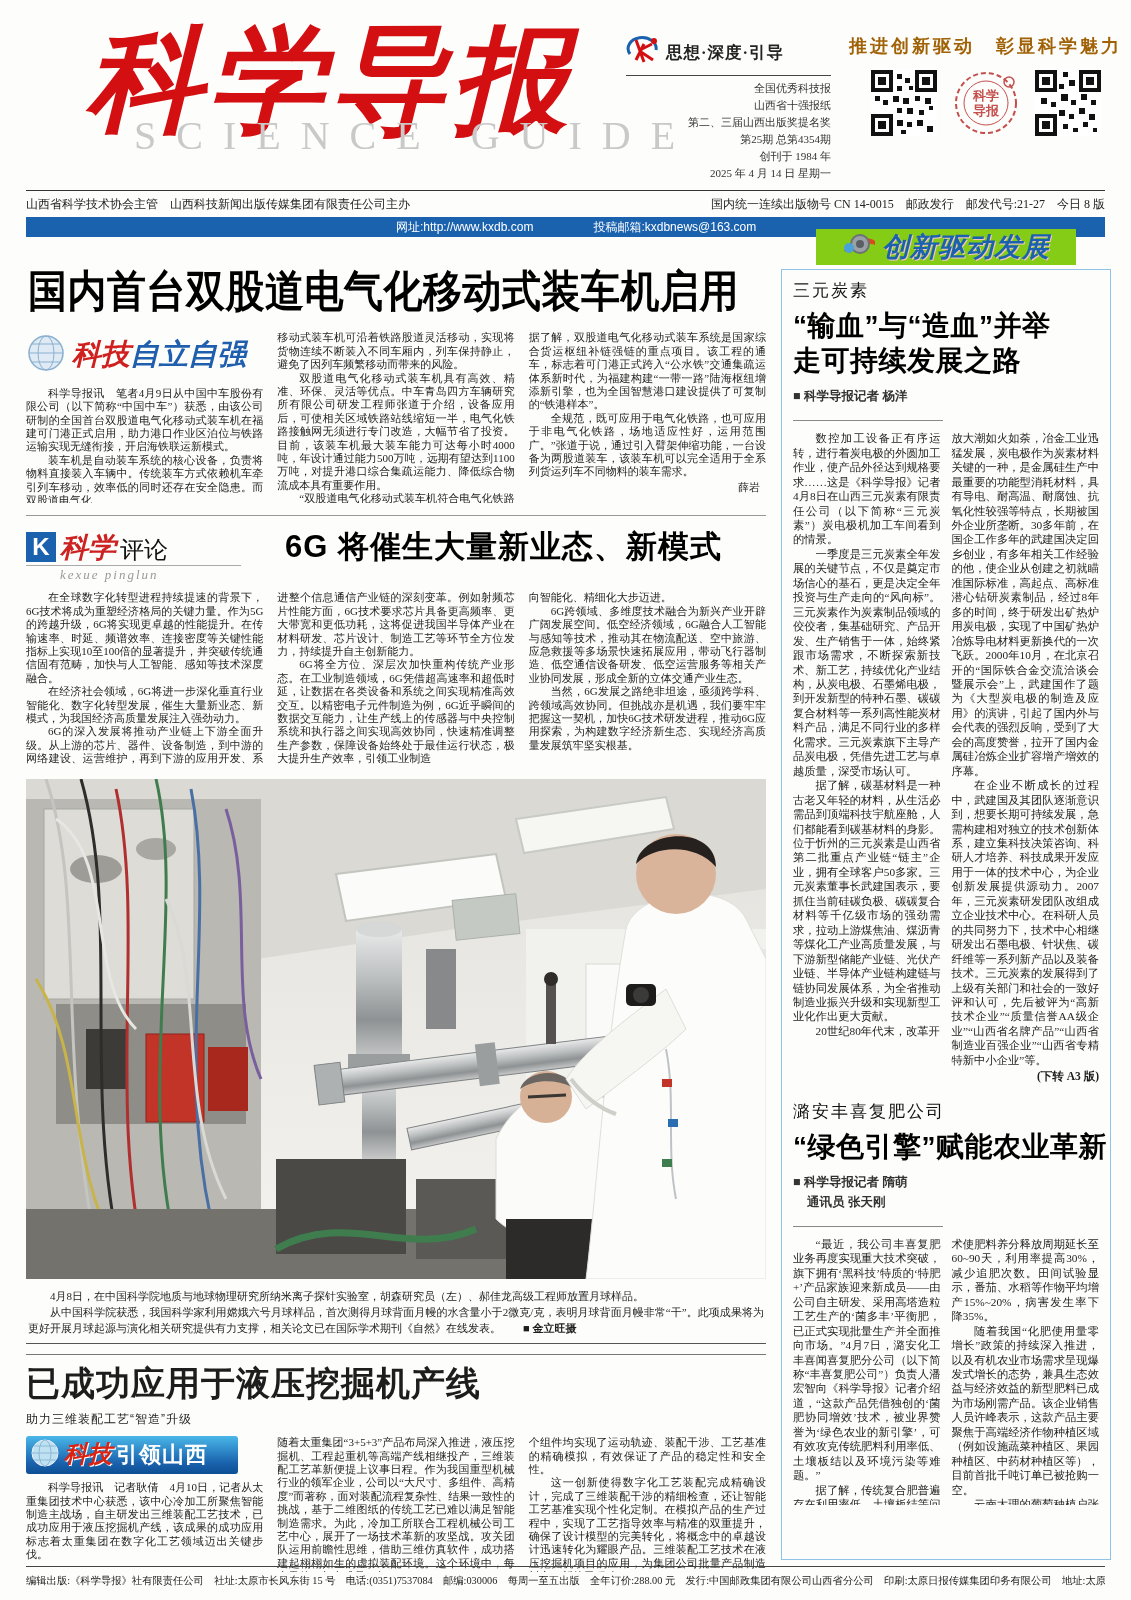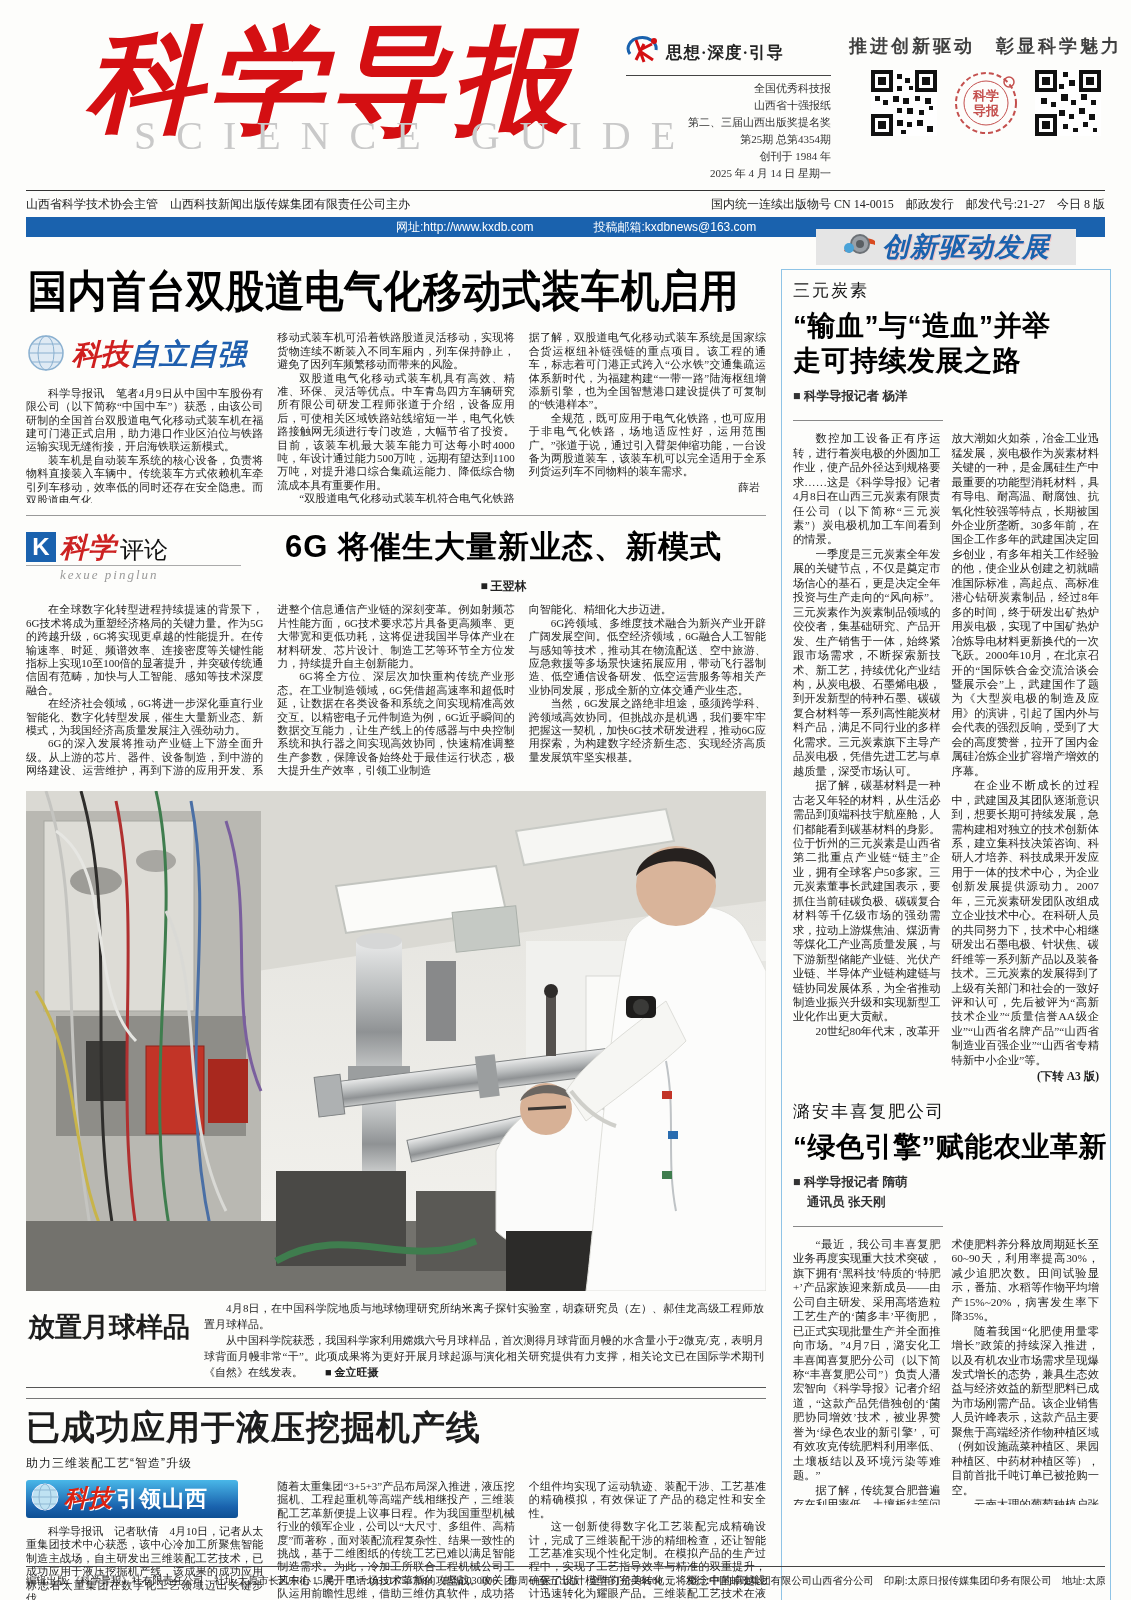--- a/index.html
+++ b/index.html
@@ -21,21 +21,21 @@
     font-family:"Liberation Serif", serif; color:#c9c9c9; font-size:40px;
     letter-spacing:20px; margin:-34px 0 0 48px; white-space:nowrap;
   }
   .mast-right { flex:1; display:flex; padding-top:16px; gap:18px; }
   .mast-info { width:205px; }
   .slogan-row { display:flex; align-items:center; gap:6px; border-bottom:1px solid #444; padding-bottom:3px; }
   .slogan1 { font-size:16.5px; font-weight:bold; color:#222; letter-spacing:1px; }
   .honors { margin-top:4px; text-align:right; font-size:11px; color:#333; }
   .honors p { line-height:1.55; }
   .mast-promo { flex:1; }
-  .slogan2 { font-size:18px; font-weight:bold; color:#404040; letter-spacing:3px; text-align:center; margin-bottom:12px; white-space:nowrap; }
+  .slogan2 { font-size:18px; font-weight:bold; color:#a16207; letter-spacing:3px; text-align:center; margin-bottom:12px; white-space:nowrap; }
   .qr-row { display:flex; gap:16px; justify-content:center; align-items:center; }
   .qr, .seal { width:66px; height:66px; }
   .mast-rule { border-top:1.5px solid #333; margin:8px 26px 0 26px; }
   .pub-row { display:flex; justify-content:space-between; padding:5px 26px 4px 26px; font-size:12px; color:#222; }
   .blue-bar {
     margin:0 26px; height:20px; background:#1a62ae; color:#fff;
     font-size:12px; line-height:20px; font-family:"Liberation Sans", sans-serif;
     display:flex; gap:60px; padding-left:370px; white-space:nowrap;
   }
   
@@ -87,21 +87,21 @@
   .shanxi-badge {
     width:212px; height:38px; border-radius:3px; margin-bottom:7px;
     background:linear-gradient(180deg,#49b7e8 0%, #1a63ae 70%, #0d4f93 100%);
     display:flex; align-items:center; gap:4px; padding-left:4px;
   }
   .shanxi-badge .b-red { font-family:"Liberation Serif", serif; font-weight:bold; font-style:italic; font-size:24px; color:#d21; text-shadow:1px 1px 0 #fff; }
   .shanxi-badge .b-white { font-family:"Liberation Sans", sans-serif; font-weight:900; font-size:22px; color:#fff; letter-spacing:1px; }
   
   .rail-box { position:absolute; top:22px; left:0; right:0; bottom:12px; border:1.5px solid #8fc4e6; }
   .innovation-banner {
-    position:relative; margin:-18px auto 0 auto; width:260px; background:#e5e5e5;
+    position:relative; margin:-18px auto 0 auto; width:260px; background:#84cc16;
     display:flex; align-items:center; justify-content:center; gap:6px;
   }
   .innovation-text {
     font-family:"Liberation Sans", sans-serif; font-weight:900; font-style:italic;
     font-size:27px; color:#1a62ae; letter-spacing:1px; white-space:nowrap;
     text-shadow:1px 1px 0 #f3c5c5;
   }
   .rail-inner { padding:14px 12px 0 12px; height:1240px; overflow:hidden; }
   .rail-kicker { font-family:"Liberation Sans", sans-serif; font-size:17px; letter-spacing:2px; color:#111; margin-bottom:6px; }
   .rail-headline { font-family:"Liberation Sans", sans-serif; font-weight:900; font-size:28px; line-height:1.25; letter-spacing:0.5px; color:#000; margin-bottom:8px; white-space:nowrap; }
@@ -283,21 +283,20 @@
           <div class="comment-logo">
             <div class="logo-line1">
               <span class="k-box">K</span>
               <span class="kexue-cn">科学</span>
               <span class="pinglun-cn">评论</span>
             </div>
             <div class="logo-pinyin">kexue pinglun</div>
           </div>
           <div class="comment-mid">
             <h2 class="comment-headline">6G 将催生大量新业态、新模式</h2>
-            <div class="comment-byline">■ 王翌林</div>
           </div>
         </div>
         <div class="comment-body cols-3">
           <div class="col">
               <p>在全球数字化转型进程持续提速的背景下，6G技术将成为重塑经济格局的关键力量。作为5G的跨越升级，6G将实现更卓越的性能提升。在传输速率、时延、频谱效率、连接密度等关键性能指标上实现10至100倍的显著提升，并突破传统通信固有范畴，加快与人工智能、感知等技术深度融合。</p>
               <p>在经济社会领域，6G将进一步深化垂直行业智能化、数字化转型发展，催生大量新业态、新模式，为我国经济高质量发展注入强劲动力。</p>
               <p>6G的深入发展将推动产业链上下游全面升级。从上游的芯片、器件、设备制造，到中游的网络建设、运营维护，再到下游的应用开发、系统集成，6G将促</p>
             </div>
           <div class="col cont">
               <p>进整个信息通信产业链的深刻变革。例如射频芯片性能方面，6G技术要求芯片具备更高频率、更大带宽和更低功耗，这将促进我国半导体产业在材料研发、芯片设计、制造工艺等环节全方位发力，持续提升自主创新能力。</p>
@@ -394,21 +393,20 @@
           <rect x="600" y="205" width="30" height="22" rx="5" fill="#1d1c1b"></rect>
           <circle cx="615" cy="216" r="8" fill="#3a3a38"></circle>
           <path d="M545 300 C560 320 575 330 590 335" stroke="#cfcfca" stroke-width="4" fill="none"></path>
 
           <path d="M640 270 C650 320 640 370 650 420" stroke="#bfc3c6" stroke-width="2" fill="none"></path>
           <rect x="636" y="300" width="10" height="8" fill="#c23427"></rect>
           <rect x="642" y="340" width="10" height="8" fill="#2a6db0"></rect>
           <rect x="636" y="380" width="10" height="8" fill="#3f7d4e"></rect>
         </svg>
         <figcaption class="caption-row">
-          <div class="caption-title">放置月球样品</div>
           <div class="caption-text">
             <div class="credit-host">
                 <p>4月8日，在中国科学院地质与地球物理研究所纳米离子探针实验室，胡森研究员（左）、郝佳龙高级工程师放置月球样品。</p>
                 <p>从中国科学院获悉，我国科学家利用嫦娥六号月球样品，首次测得月球背面月幔的水含量小于2微克/克，表明月球背面月幔非常“干”。此项成果将为更好开展月球起源与演化相关研究提供有力支撑，相关论文已在国际学术期刊《自然》在线发表。<span class="photo-credit">　　■ 金立旺摄</span></p>
               </div>
           </div>
         </figcaption>
       </figure>
 
       <div class="thick-rule"></div>

